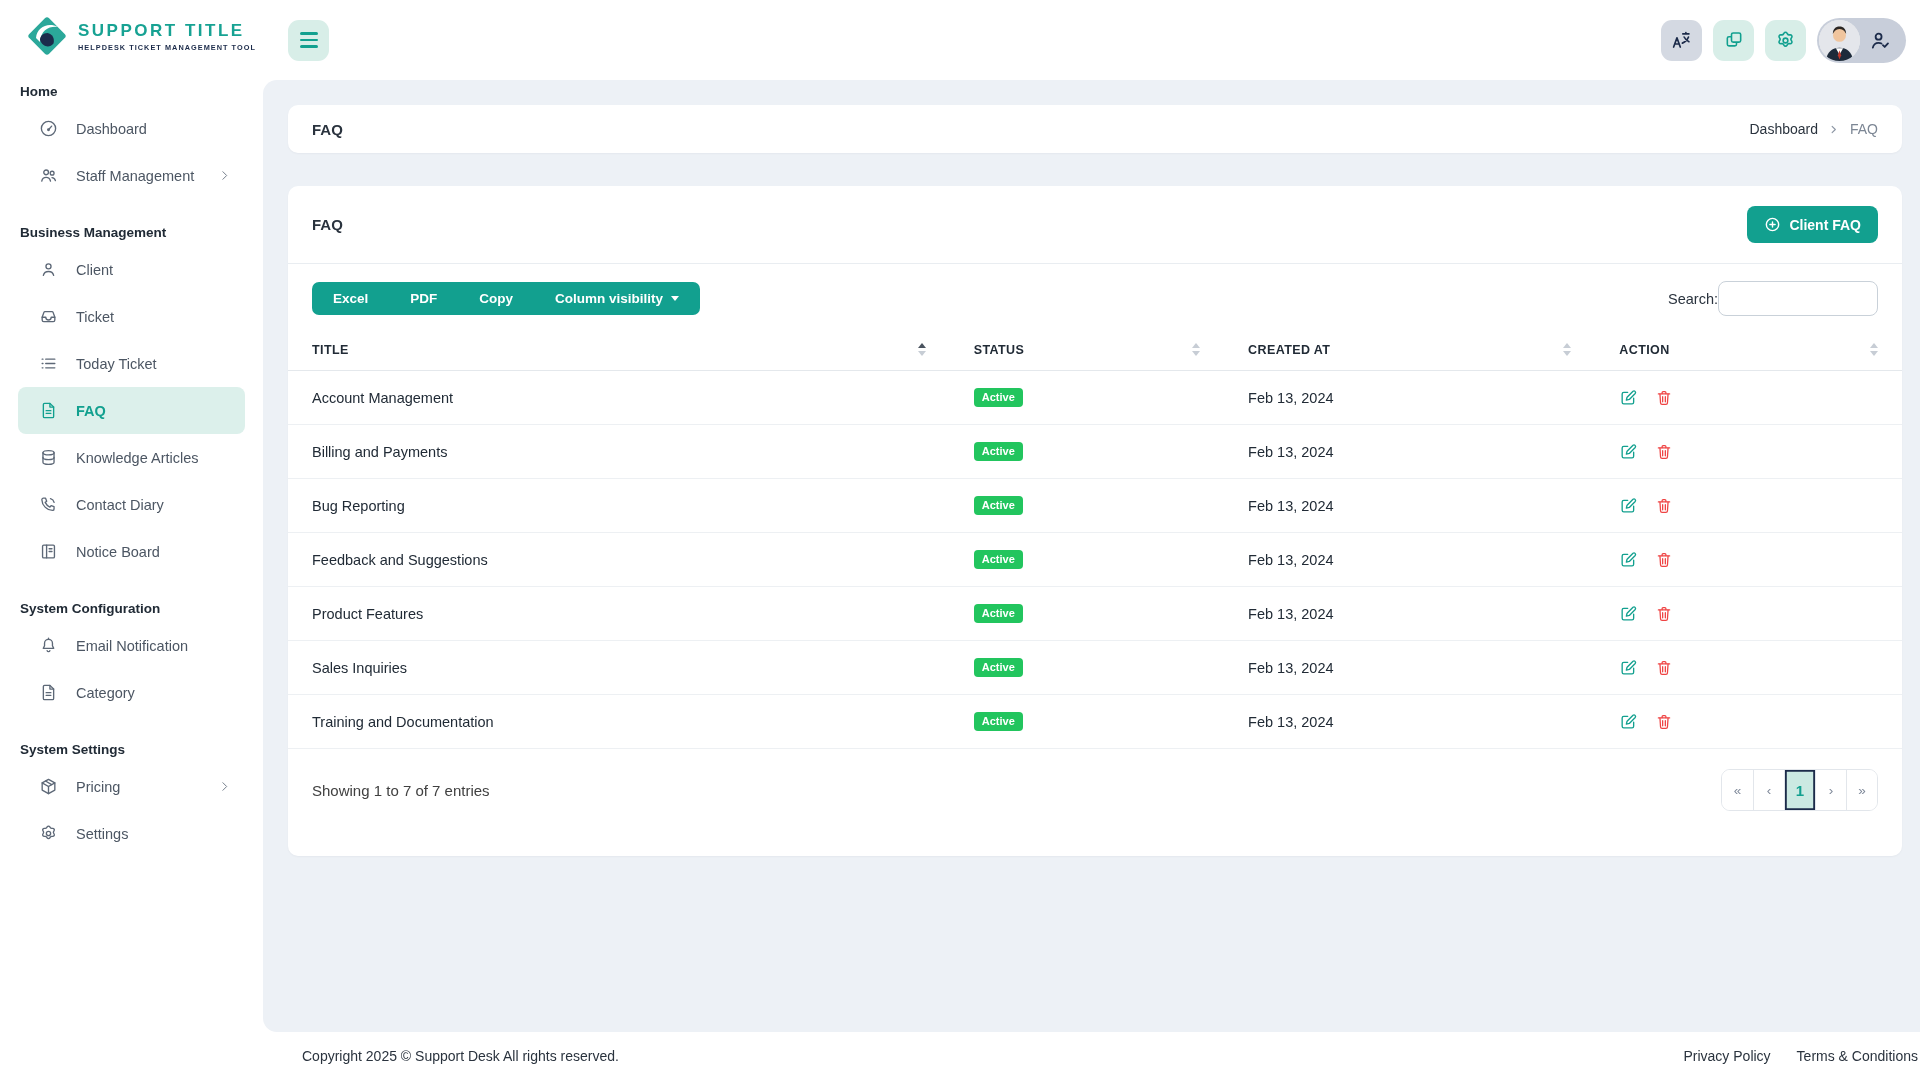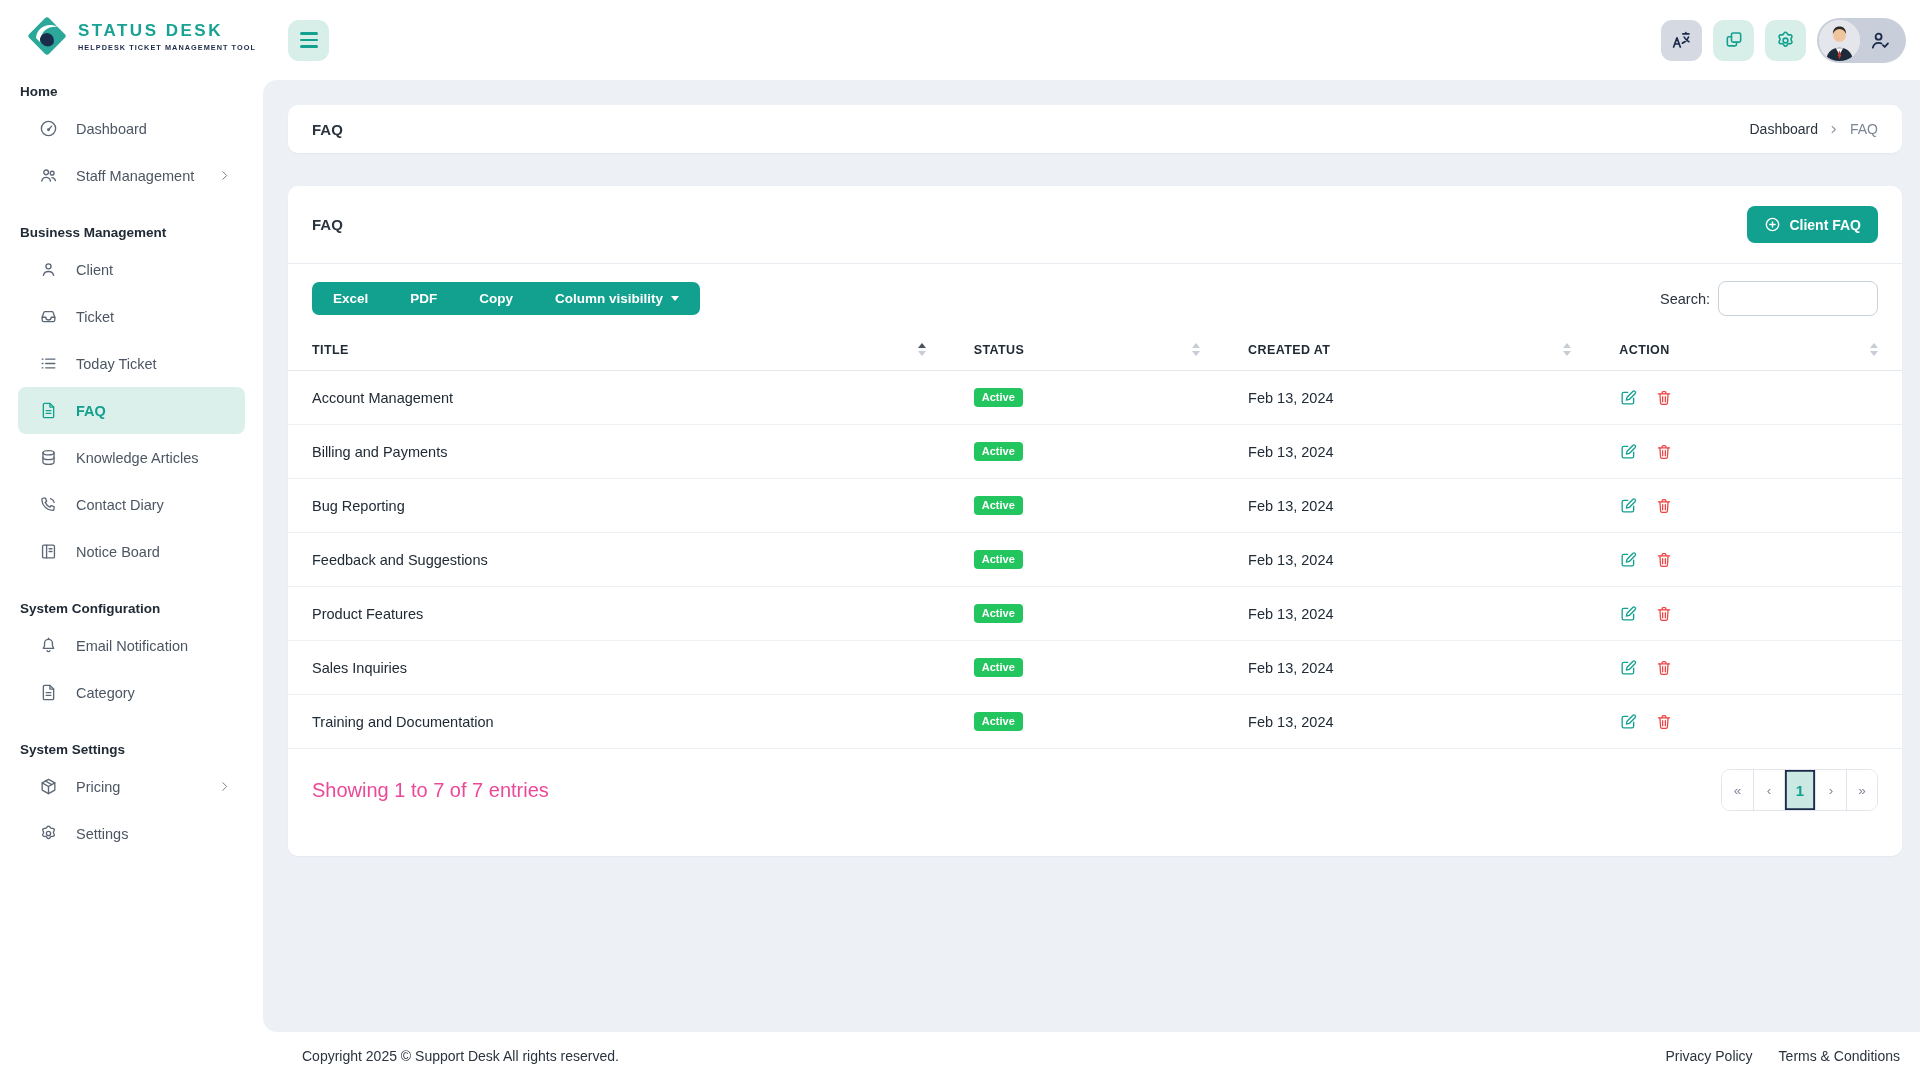--- a/index.html
+++ b/index.html
@@ -52,66 +52,66 @@
   .main-card { min-height:670px; display:flex; flex-direction:column; }
   .card-head { display:flex; align-items:center; justify-content:space-between; padding:20px 24px; border-bottom:1px solid #E9EDF1; }
   .card-title { font-size:15px; font-weight:bold; color:#2A333E; }
   .btn-create { display:inline-flex; align-items:center; gap:8px; background:#12A08F; color:#fff; border:none; border-radius:8px; padding:0 17px; height:37px; font-size:14px; font-weight:bold; font-family:inherit; cursor:pointer; }
   .btn-create .icon { color:#fff; }
 
   .toolbar { display:flex; align-items:center; justify-content:space-between; padding:17px 24px 14px 24px; }
   .export-group { display:flex; background:#12A08F; border-radius:7px; overflow:hidden;justify-content:space-between; }
   .export-btn { background:transparent; border:none; color:#fff; font-size:13.5px; font-weight:bold; font-family:inherit; padding:9px 21px; cursor:pointer; display:inline-flex; align-items:center; gap:8px; }
   .caret { width:0; height:0; border-left:4.5px solid transparent; border-right:4.5px solid transparent; border-top:5px solid #fff; display:inline-block; }
-  .search-wrap { display:flex; align-items:center; gap:8px; }
+  .search-wrap { display:flex; align-items:center; gap:0; }
   .search-label { font-size:14.5px; color:#2A333E; }
   .search-input { width:160px; height:35px; border:1px solid #C9D1D9; border-radius:8px; padding:0 10px; font-size:14px; font-family:inherit; outline:none; background:#fff; }
 
   table { width:100%; border-collapse:collapse; }
   th { text-align:left; font-size:12.5px; letter-spacing:.4px; color:#212B36; padding:13px 24px; border-bottom:1px solid #E4E8EC; cursor:pointer; }
   th .th-inner { display:flex; justify-content:space-between; }
   td { font-size:14.5px; color:#212B36; padding:17px 24px; border-bottom:1px solid #EDF0F3; }
   .sort { display:inline-flex; flex-direction:column; gap:2.5px; }
   .sort i { display:block; width:0; height:0; border-left:4px solid transparent; border-right:4px solid transparent; }
   .sort .up { border-bottom:5px solid #C7CDD5; }
   .sort .down { border-top:5px solid #C7CDD5; }
   .sort .on { border-bottom-color:#4A545F; }
   .badge { display:inline-block; background:#22C55E; color:#fff; font-size:11px; font-weight:bold; padding:4px 8px; border-radius:4px; line-height:1; }
   .row-actions { display:flex; align-items:center; gap:17px; }
   .act { background:none; border:none; cursor:pointer; padding:0; display:inline-flex; }
   .act.edit { color:#12A08F; }
   .act.del { color:#EF4444; }
 
   .table-foot { display:flex; align-items:center; justify-content:space-between; padding:20px 24px 26px 24px; }
-  .showing { font-size:20px; color:#ec4899; }
+  .showing { font-size:15px; color:#404040; }
   .pagination { display:flex; border:1px solid #E2E6EB; border-radius:9px; overflow:hidden; background:#fff; }
   .page-cell { width:31px; height:40px; display:flex; align-items:center; justify-content:center; font-size:13.5px; color:#7E8899; border-left:1px solid #E2E6EB; cursor:pointer; background:#fff; }
   .page-cell:first-child { border-left:none; }
   .page-cell.active { background:#CBE9E2; color:#12A08F; font-weight:bold; box-shadow:inset 0 0 0 1.8px #1C2B4A; font-size:15px; }
 
   
-  .footer { grid-column:2; grid-row:3; background:#fff; display:flex; align-items:center; justify-content:space-between; padding:0 20px 0 39px; }
+  .footer { grid-column:2; grid-row:3; background:#fff; display:flex; align-items:center; justify-content:space-between; padding:0 2px 0 39px; }
   .copyright { font-size:14px; color:#2A333E; }
   .footer-links { display:flex; gap:26px; }
   .footer-link { font-size:14px; color:#2A333E; cursor:pointer; }
 </style>
 </head>
 <body>
 
 <aside class="sidebar">
   <div class="brand">
     <span class="icon">
       <svg width="44" height="44" viewBox="0 0 44 44">
         <rect x="8" y="8" width="28" height="28" rx="3" transform="rotate(45 22 22)" fill="#2BA89A"></rect>
         <path d="M11 24 C 12 13, 23 8, 33 13 C 24 12, 16 16, 15 28 Z" fill="#ffffff"></path>
         <path d="M15 26 c2.5 7 9.5 8.5 13.5 3.5 c1.5-5-1.5-10-6-10.5 c-4.5 0-7.5 3-7.5 7z" fill="#1B2B4B"></path>
       </svg>
     </span>
     <span class="brand-text">
-      <span class="brand-name">STATUS DESK</span>
+      <span class="brand-name">SUPPORT TITLE</span>
       <span class="brand-tagline">HELPDESK TICKET MANAGEMENT TOOL</span>
     </span>
   </div>
   <nav class="nav">
       <div class="nav-section-label">Home</div>
       <div class="nav-item">
         <span class="icon">
           <svg width="19" height="19" viewBox="0 0 24 24" fill="none" stroke="currentColor" stroke-width="1.7" stroke-linecap="round" stroke-linejoin="round">
             <circle cx="12" cy="12" r="9"></circle>
             <path d="M12 13.5 16 9"></path>

